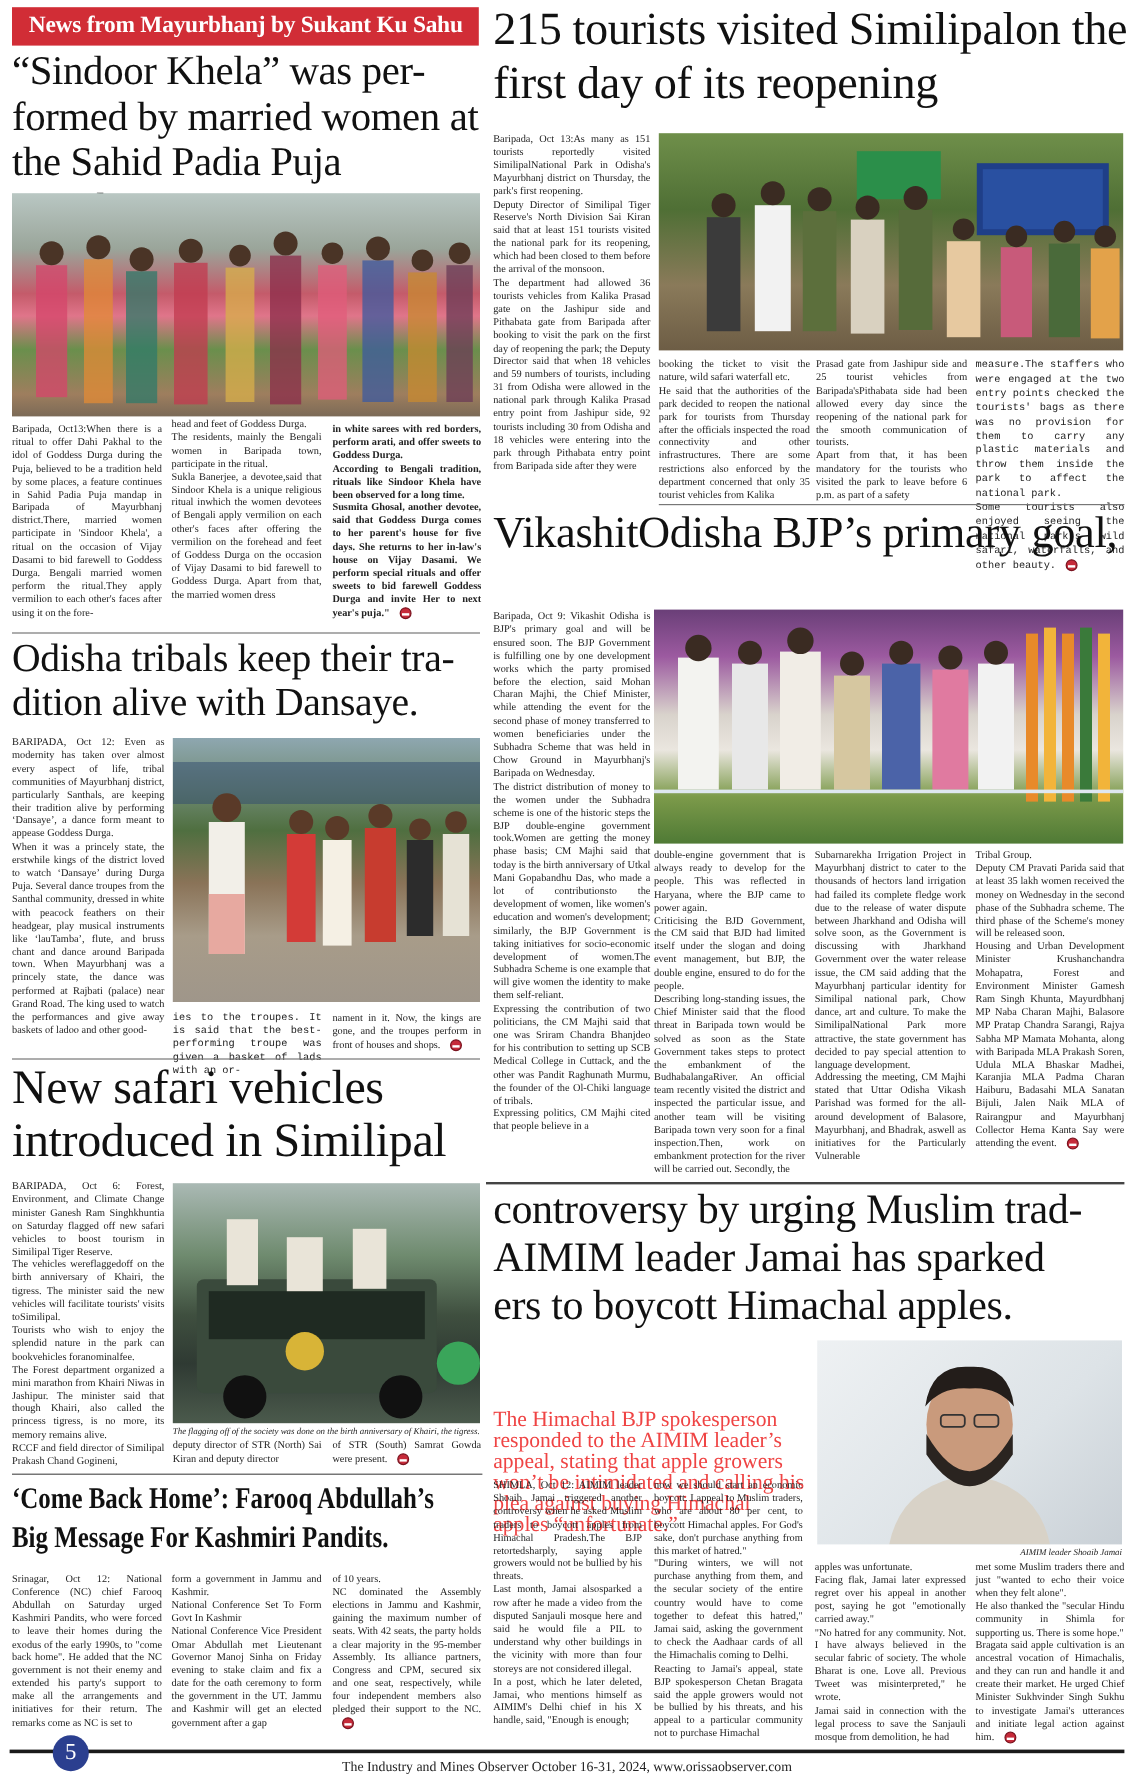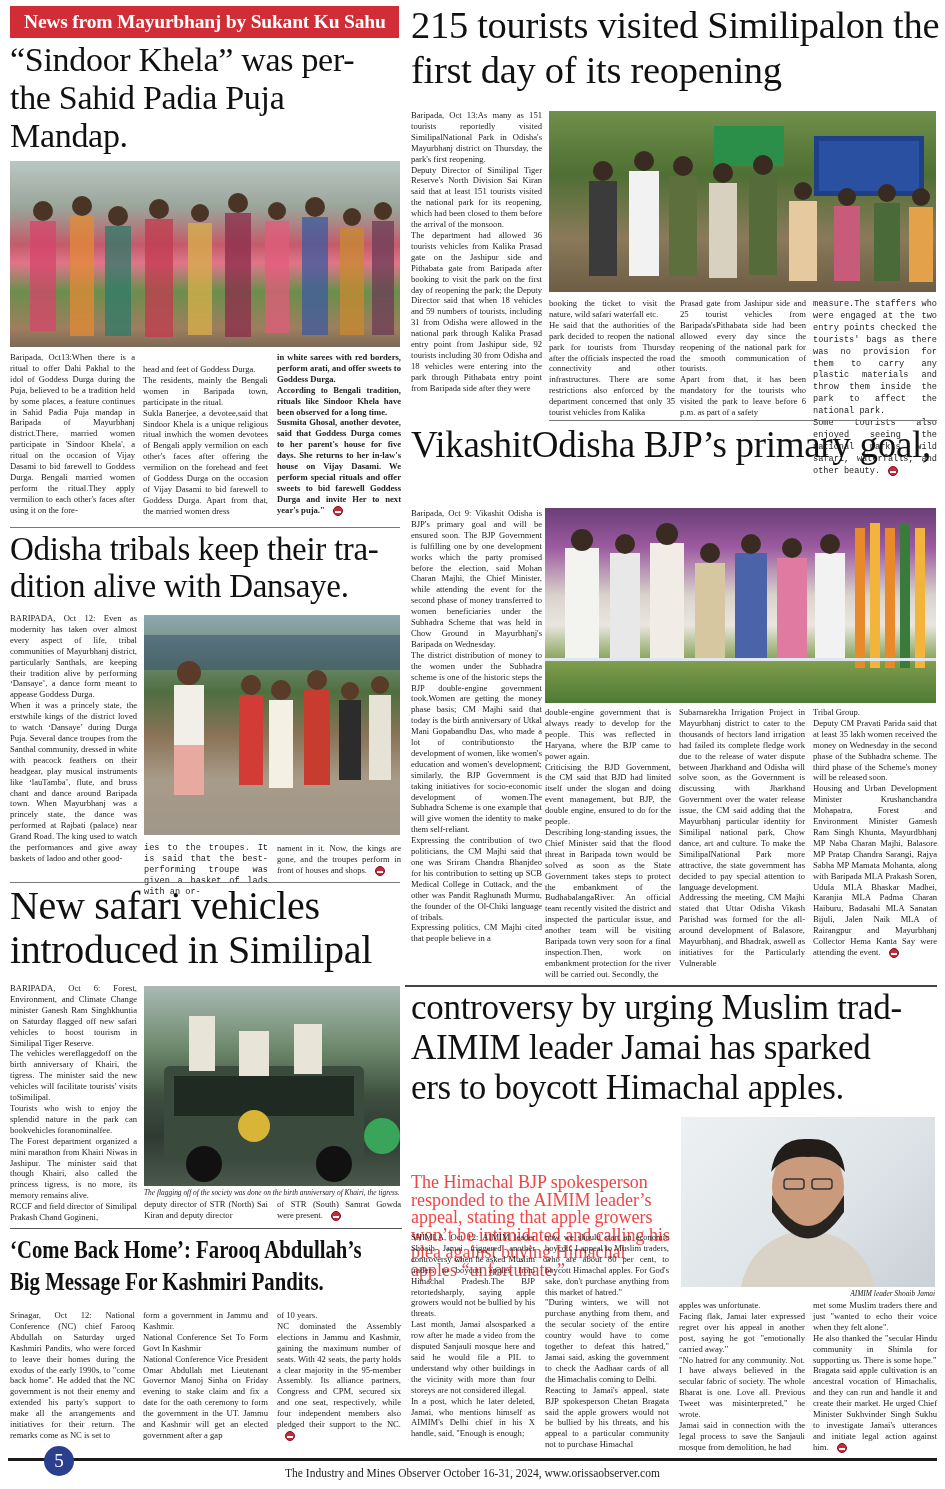--- a/index.html
+++ b/index.html
@@ -16,20 +16,21 @@
   .caption { position: absolute; font-style: italic; font-size: 7.4px; color: #222; }
   .banner { position: absolute; left: 10px; top: 6px; width: 389px; height: 32px; background: #d12d36; color: #fff; font-family: "Liberation Serif", serif; font-weight: bold; font-size: 19.5px; line-height: 32px; padding-left: 14px; letter-spacing: -0.2px; }
 </style>
 </head>
 <body>
 
 <div class="banner">News from Mayurbhanj by Sukant Ku Sahu</div>
 
 <div class="abs hl" style="left:10px; top:41px; width:392px; font-size:34px; line-height:38px;">
   <div>“Sindoor Khela” was per-</div>
+  <div>formed by married women at</div>
   <div>the Sahid Padia Puja Mandap.</div>
 </div>
 <div class="photo" style="left:10px; top:161px; width:390px; height:186px; background:linear-gradient(180deg,#b9c7c3 0%,#9aa59a 25%,#c45b6a 45%,#e0758a 55%,#6a8f4c 70%,#9e7e5e 90%,#7b6a57 100%);">
   <svg width="390" height="186">
     <g opacity="0.75">
       <rect x="20" y="60" width="26" height="110" fill="#d6456b"></rect>
         <rect x="60" y="55" width="24" height="120" fill="#e38b35"></rect>
       <rect x="95" y="65" width="26" height="110" fill="#2e7a6a"></rect>
         <rect x="135" y="58" width="28" height="118" fill="#c23a4f"></rect>
       <rect x="178" y="62" width="24" height="112" fill="#d9b04a"></rect>
@@ -47,21 +48,21 @@
         <circle cx="190" cy="52" r="9"></circle>
         <circle cx="228" cy="42" r="10"></circle>
         <circle cx="267" cy="50" r="9"></circle>
         <circle cx="305" cy="46" r="10"></circle>
         <circle cx="342" cy="56" r="9"></circle>
         <circle cx="373" cy="50" r="9"></circle>
       </g>
   </svg>
 </div>
 <div class="col" style="left:10px; top:352px; width:125px; white-space:pre-line;">Baripada, Oct13:When there is a ritual to offer Dahi Pakhal to the idol of Goddess Durga during the Puja, believed to be a tradition held by some places, a feature continues in Sahid Padia Puja mandap in Baripada of Mayurbhanj district.There, married women participate in 'Sindoor Khela', a ritual on the occasion of Vijay Dasami to bid farewell to Goddess Durga. Bengali married women perform the ritual.They apply vermilion to each other's faces after using it on the fore-</div>
-<div class="col" style="left:143px; top:364px; width:125px; white-space:pre-line;">head and feet of Goddess Durga.
+<div class="col" style="left:143px; top:348px; width:125px; white-space:pre-line;">head and feet of Goddess Durga.
 The residents, mainly the Bengali women in Baripada town, participate in the ritual.
 Sukla Banerjee, a devotee,said that Sindoor Khela is a unique religious ritual inwhich the women devotees of Bengali apply vermilion on each other's faces after offering the vermilion on the forehead and feet of Goddess Durga on the occasion of Vijay Dasami to bid farewell to Goddess Durga. Apart from that, the married women dress</div>
 <div class="col" style="left:277px; top:352px; width:124px;">
   <span style="white-space:pre-line;font-weight:bold;">in white sarees with red borders, perform arati, and offer sweets to Goddess Durga.
 According to Bengali tradition, rituals like Sindoor Khela have been observed for a long time.
 Susmita Ghosal, another devotee, said that Goddess Durga comes to her parent's house for five days. She returns to her in-law's house on Vijay Dasami. We perform special rituals and offer sweets to bid farewell Goddess Durga and invite Her to next year's puja."</span><span class="endmark"></span>
 </div>
 <div class="rule" style="left:10px; top:527px; width:390px;"></div>
 
 <div class="abs hl" style="left:10px; top:531px; width:392px; font-size:33px; line-height:37px;">

